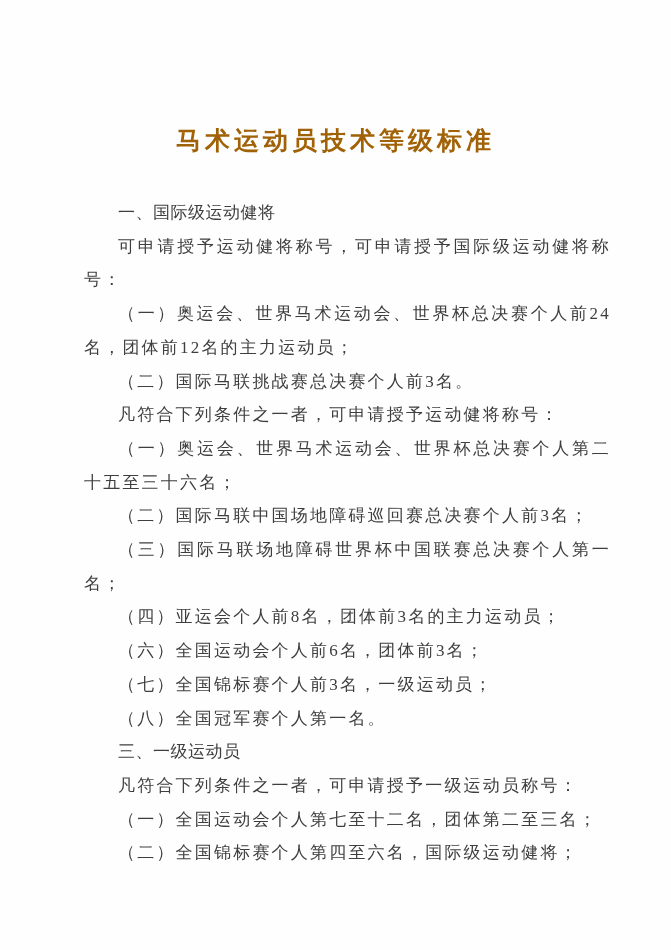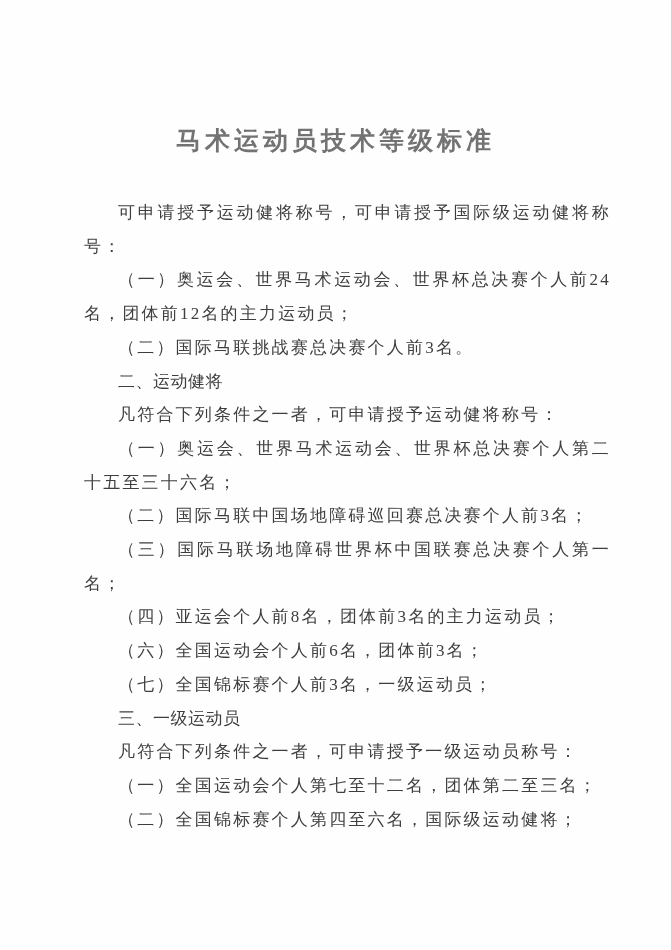--- a/index.html
+++ b/index.html
@@ -20,21 +20,21 @@
   .doc-title {
     position: absolute;
     top: 124px;
     left: 0;
     width: 100%;
     margin: 0;
     text-align: center;
     font-size: 25px;
     font-weight: bold;
     letter-spacing: 4px;
-    color: #737373;
+    color: #a16207;
   }
   .doc-body {
     position: absolute;
     top: 196px;
     left: 84px;
     width: 527px;
     font-size: 17px;
     line-height: 33.7px;
     text-align: justify;
   }
@@ -60,31 +60,32 @@
     margin-left: 44px;
   }
 </style>
 </head>
 <body>
 
 <div class="page">
   <h1 class="doc-title">马术运动员技术等级标准</h1>
 
   <div class="doc-body">
+      <p class="heading">一、国际级运动健将</p>
       <p class="intro">可申请授予运动健将称号，可申请授予国际级运动健将称号：</p>
       <p class="item">（一）奥运会、世界马术运动会、世界杯总决赛个人前24名，团体前12名的主力运动员；</p>
       <p class="item">（二）国际马联挑战赛总决赛个人前3名。</p>
-      <p class="heading">二、运动健将</p>
       <p class="intro">凡符合下列条件之一者，可申请授予运动健将称号：</p>
       <p class="item">（一）奥运会、世界马术运动会、世界杯总决赛个人第二十五至三十六名；</p>
       <p class="item">（二）国际马联中国场地障碍巡回赛总决赛个人前3名；</p>
       <p class="item">（三）国际马联场地障碍世界杯中国联赛总决赛个人第一名；</p>
       <p class="item">（四）亚运会个人前8名，团体前3名的主力运动员；</p>
       <p class="item">（六）全国运动会个人前6名，团体前3名；</p>
       <p class="item">（七）全国锦标赛个人前3名，一级运动员；</p>
+      <p class="item">（八）全国冠军赛个人第一名。</p>
       <p class="heading">三、一级运动员</p>
       <p class="intro">凡符合下列条件之一者，可申请授予一级运动员称号：</p>
       <p class="item">（一）全国运动会个人第七至十二名，团体第二至三名；</p>
       <p class="item">（二）全国锦标赛个人第四至六名，国际级运动健将；</p>
     </div>
 
   <div class="page-number">55</div>
 </div>
 
 </body></html>

